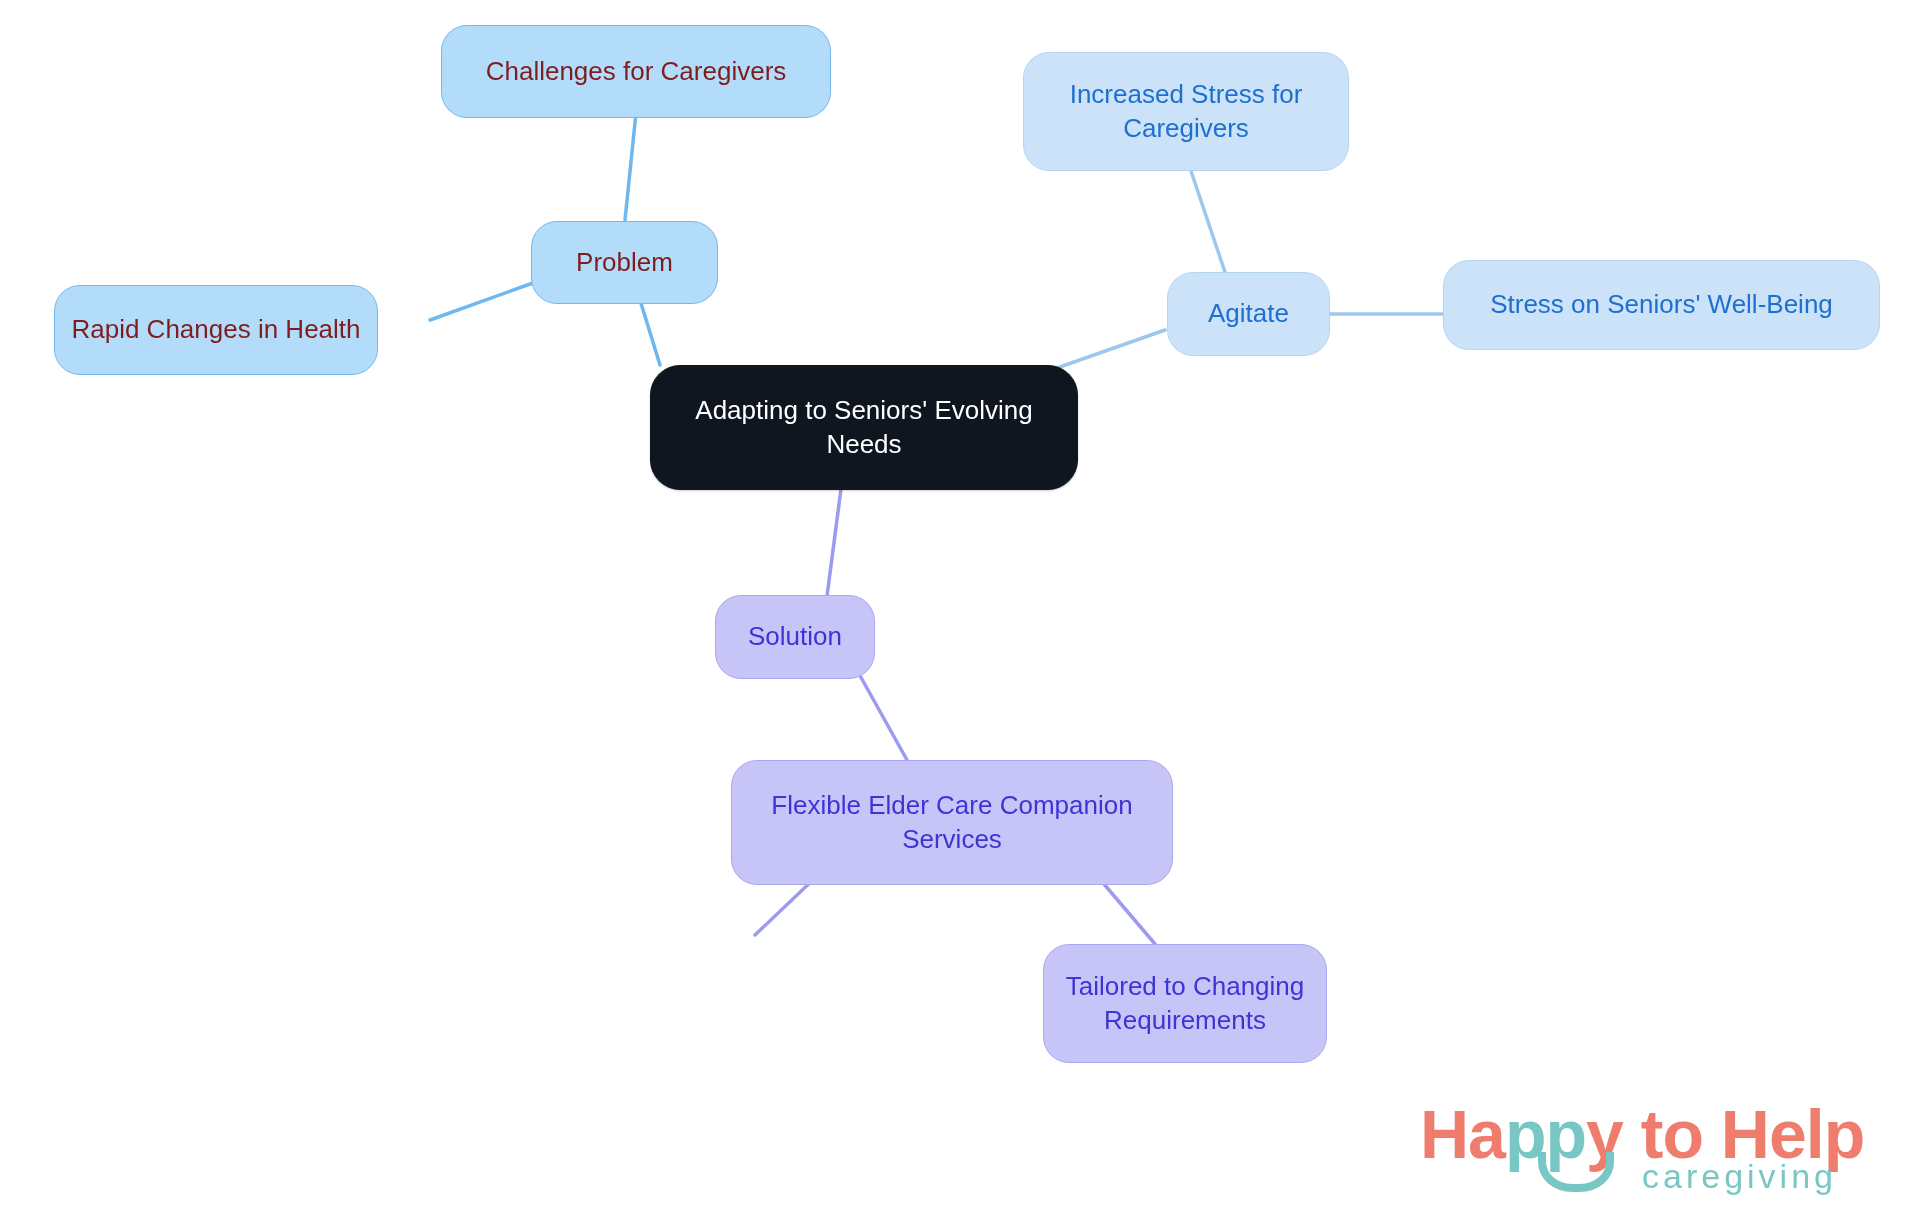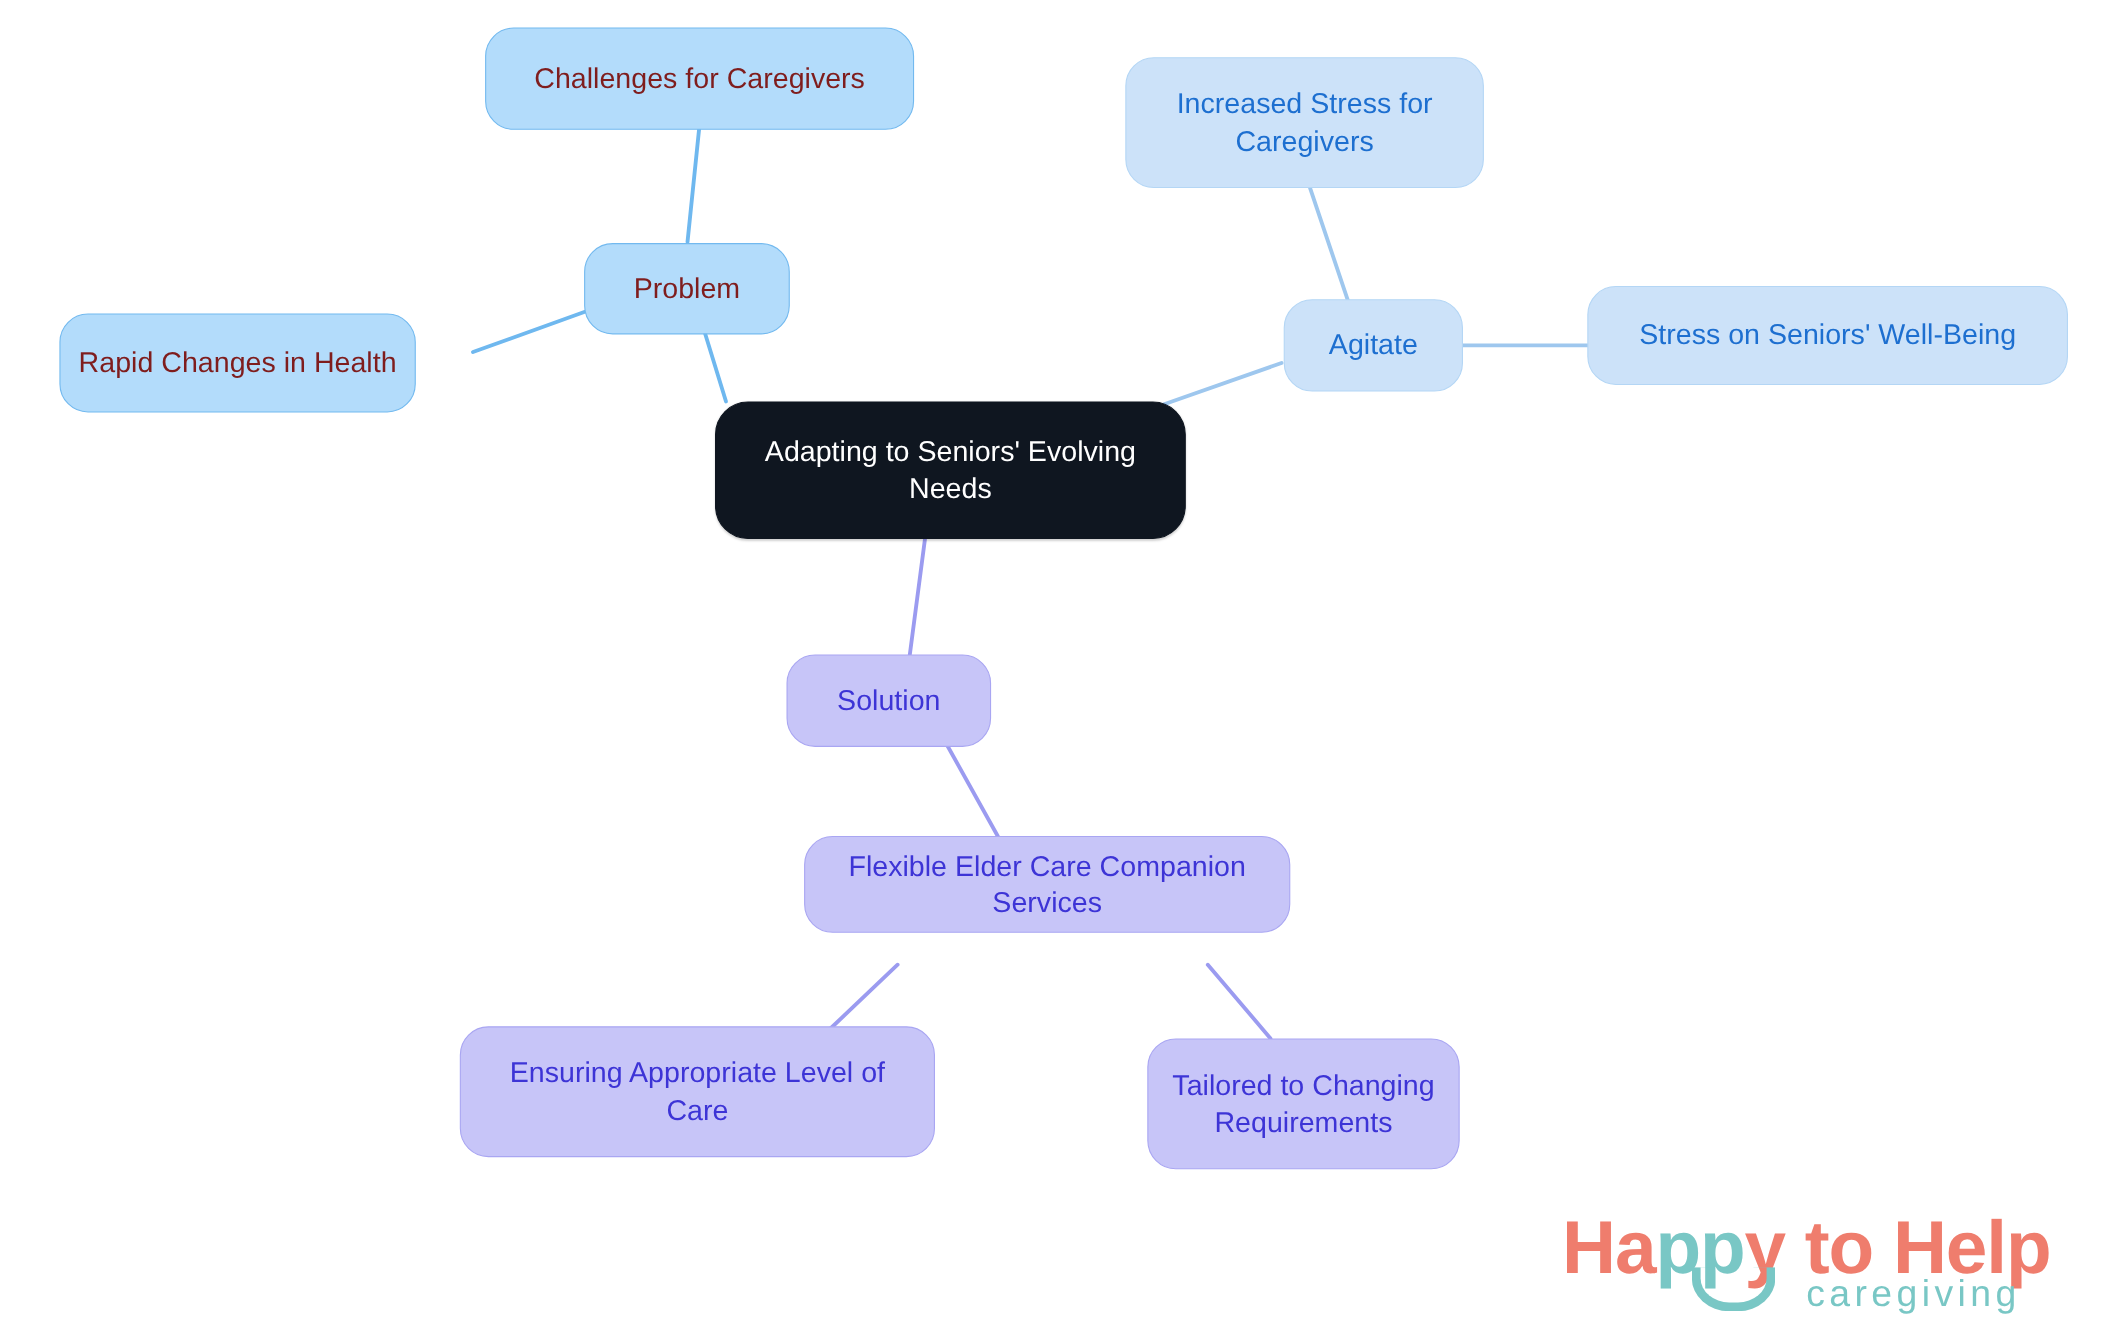--- a/index.html
+++ b/index.html
@@ -159,31 +159,28 @@
   </div>
 
   <div class="node node-blue-soft" style="left:1167px; top:272px; width:163px; height:84px;">
     <span>Agitate</span>
   </div>
 
   <div class="node node-blue-soft" style="left:1443px; top:260px; width:437px; height:90px;">
     <span>Stress on Seniors' Well-Being</span>
   </div>
 
-  <div class="node node-purple" style="left:715px; top:595px; width:186px; height:84px;">
+  <div class="node node-purple" style="left:715px; top:595px; width:160px; height:84px;">
     <span>Solution</span>
   </div>
 
-  <div class="node node-purple" style="left:731px; top:760px; width:442px; height:88px;align-items:center;">
+  <div class="node node-purple" style="left:731px; top:760px; width:442px; height:125px;align-items:center;">
     <span>Flexible Elder Care Companion Services</span>
   </div>
 
-  <div class="node node-purple" style="left:418px; top:933px; width:432px; height:119px;">
-    <span>Ensuring Appropriate Level of Care</span>
-  </div>
 
   <div class="node node-purple" style="left:1043px; top:944px; width:284px; height:119px;">
     <span>Tailored to Changing Requirements</span>
   </div>
 
   <div id="brand-logo">
     <div class="logo-wordmark"><span class="logo-coral">H</span><span class="logo-coral">a</span><span class="logo-teal">pp</span><span class="logo-coral">y</span><span class="logo-coral"> to Help</span></div>
     <div class="logo-smile"></div>
     <div class="logo-sub">caregiving</div>
   </div>

